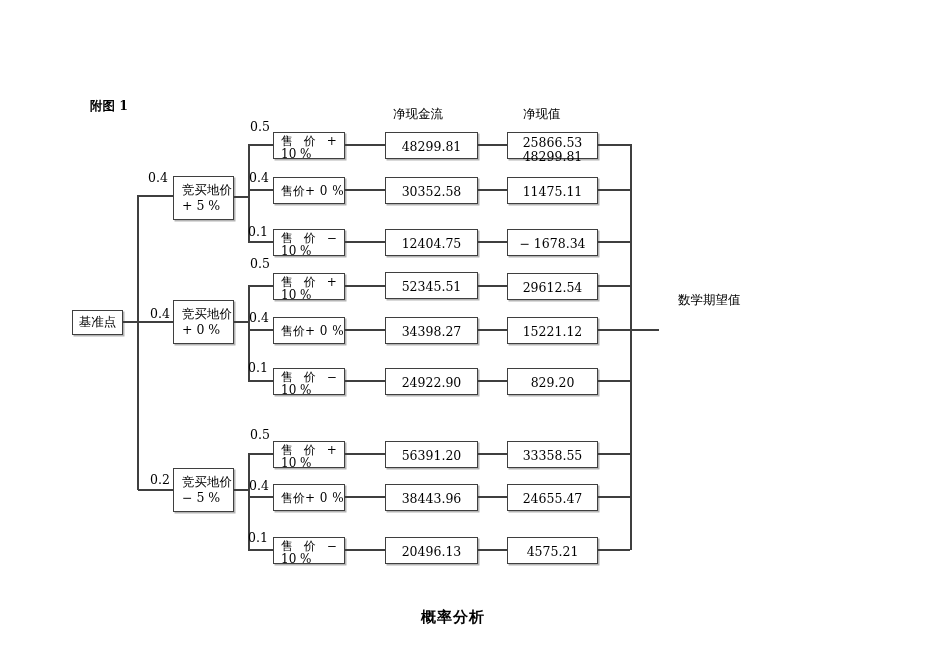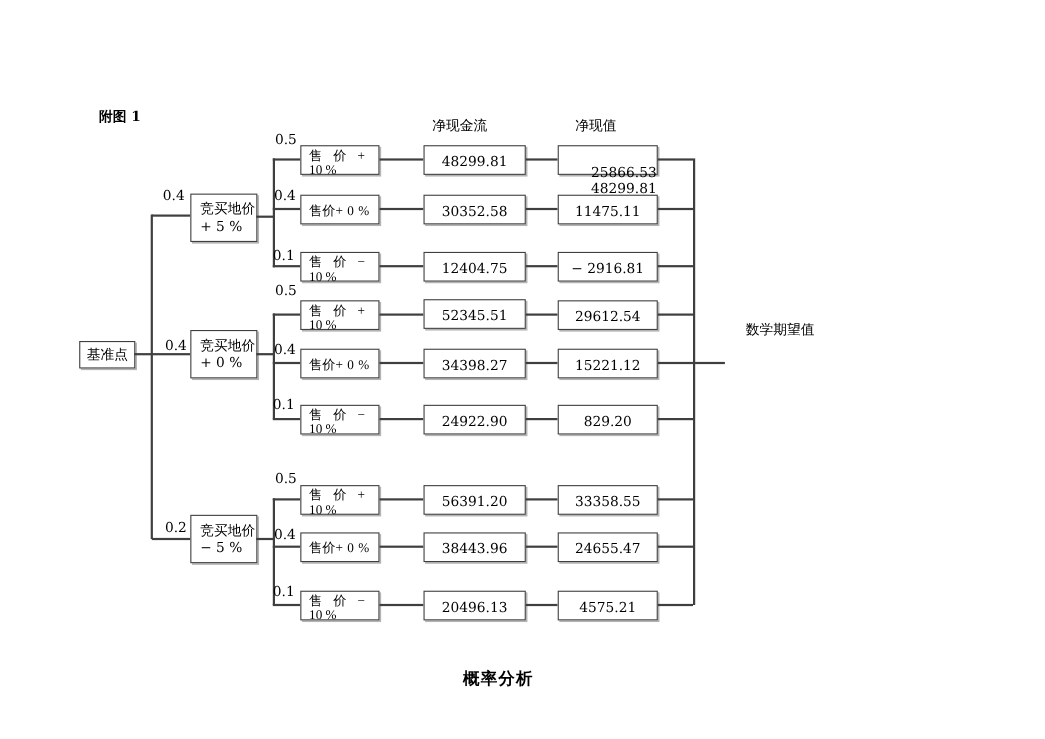--- a/index.html
+++ b/index.html
@@ -10,28 +10,28 @@
   .hline { position:absolute; height:1.5px; background:#3f3f3f; }
   .vline { position:absolute; width:1.5px; background:#3f3f3f; }
   .lbl  { position:absolute; font-size:12.5px; line-height:14px; }
   .hdr  { position:absolute; font-size:12.5px; line-height:15px; }
   .title { position:absolute; left:90px; top:98px; font-weight:bold; font-size:12.5px; }
   .caption { position:absolute; left:421px; top:608px; font-weight:bold; font-size:15px; letter-spacing:1px; }
   .root { left:72px; top:310px; width:51px; height:25px; display:flex; align-items:center;
           justify-content:center; font-size:12.5px; }
   .branch { left:173px; width:61px; height:44px; padding:5px 0 0 8px; font-size:12.5px; line-height:16px; }
   .price { left:273px; width:72px; height:27px; font-size:12px; line-height:13px;
-           padding:2px 0 0 7px; overflow:visible;font-family:Liberation Serif, serif; }
+           padding:2px 0 0 7px; overflow:visible; }
   .price .p1 { word-spacing:7px; }
   .price.single { padding-top:7px; }
   .price.single .p1 { word-spacing:1px; }
   .valbox { height:27px; text-align:center; font-size:12.5px; line-height:13px; padding-top:7px; overflow:visible; }
   .cash { left:385px; width:93px; }
   .npv  { left:507px; width:91px; }
-  .npv.two { padding-top:17px; line-height:14px;text-align:right; }
+  .npv.two { padding-top:3px; line-height:14px; }
   .expect { left:659px; top:317px; width:103px; height:26px; display:flex; align-items:center;
             justify-content:center; font-size:12.5px; font-weight:bold; color:#ff00ff; }
 </style>
 </head>
 <body>
 
 <div class="canvas">
 
   <div class="title">附图 1</div>
 
@@ -105,21 +105,21 @@
   <div class="hline" style="left:598px;top:189px;width:32px"></div>
 
   <div class="hline" style="left:248px;top:241px;width:25px"></div>
   <div class="box price" style="top:229px">
     <div class="p1">售 价 −</div>
     <div class="p2">10 %</div>
   </div>
   <div class="hline" style="left:345px;top:241px;width:40px"></div>
   <div class="box valbox cash" style="top:229px">12404.75</div>
   <div class="hline" style="left:478px;top:241px;width:29px"></div>
-  <div class="box valbox npv" style="top:229px">− 2916.81</div>
+  <div class="box valbox npv" style="top:229px">− 1678.34</div>
   <div class="hline" style="left:598px;top:241px;width:32px"></div>
 
   <div class="hline" style="left:248px;top:285px;width:25px"></div>
   <div class="box price" style="top:273px">
     <div class="p1">售 价 +</div>
     <div class="p2">10 %</div>
   </div>
   <div class="hline" style="left:345px;top:285px;width:40px"></div>
   <div class="box valbox cash" style="top:272px">52345.51</div>
   <div class="hline" style="left:478px;top:285px;width:29px"></div>

